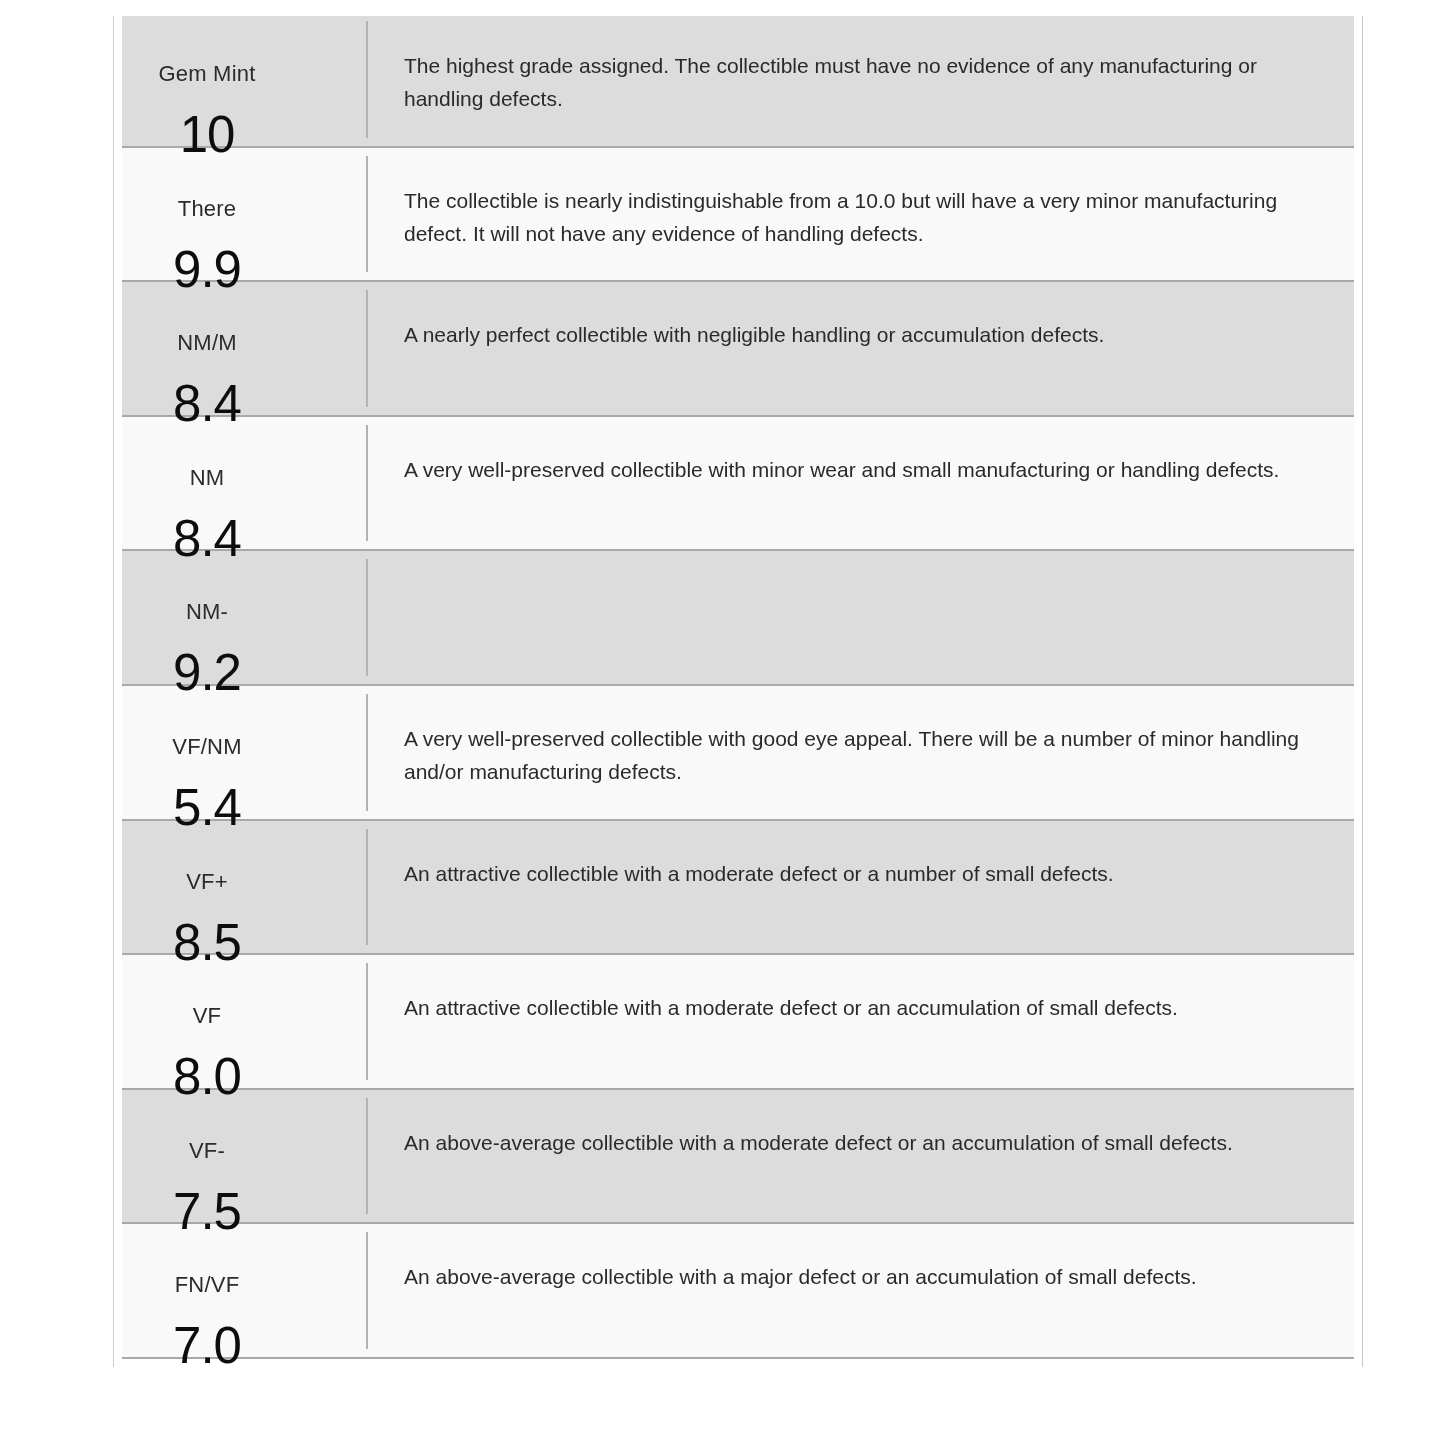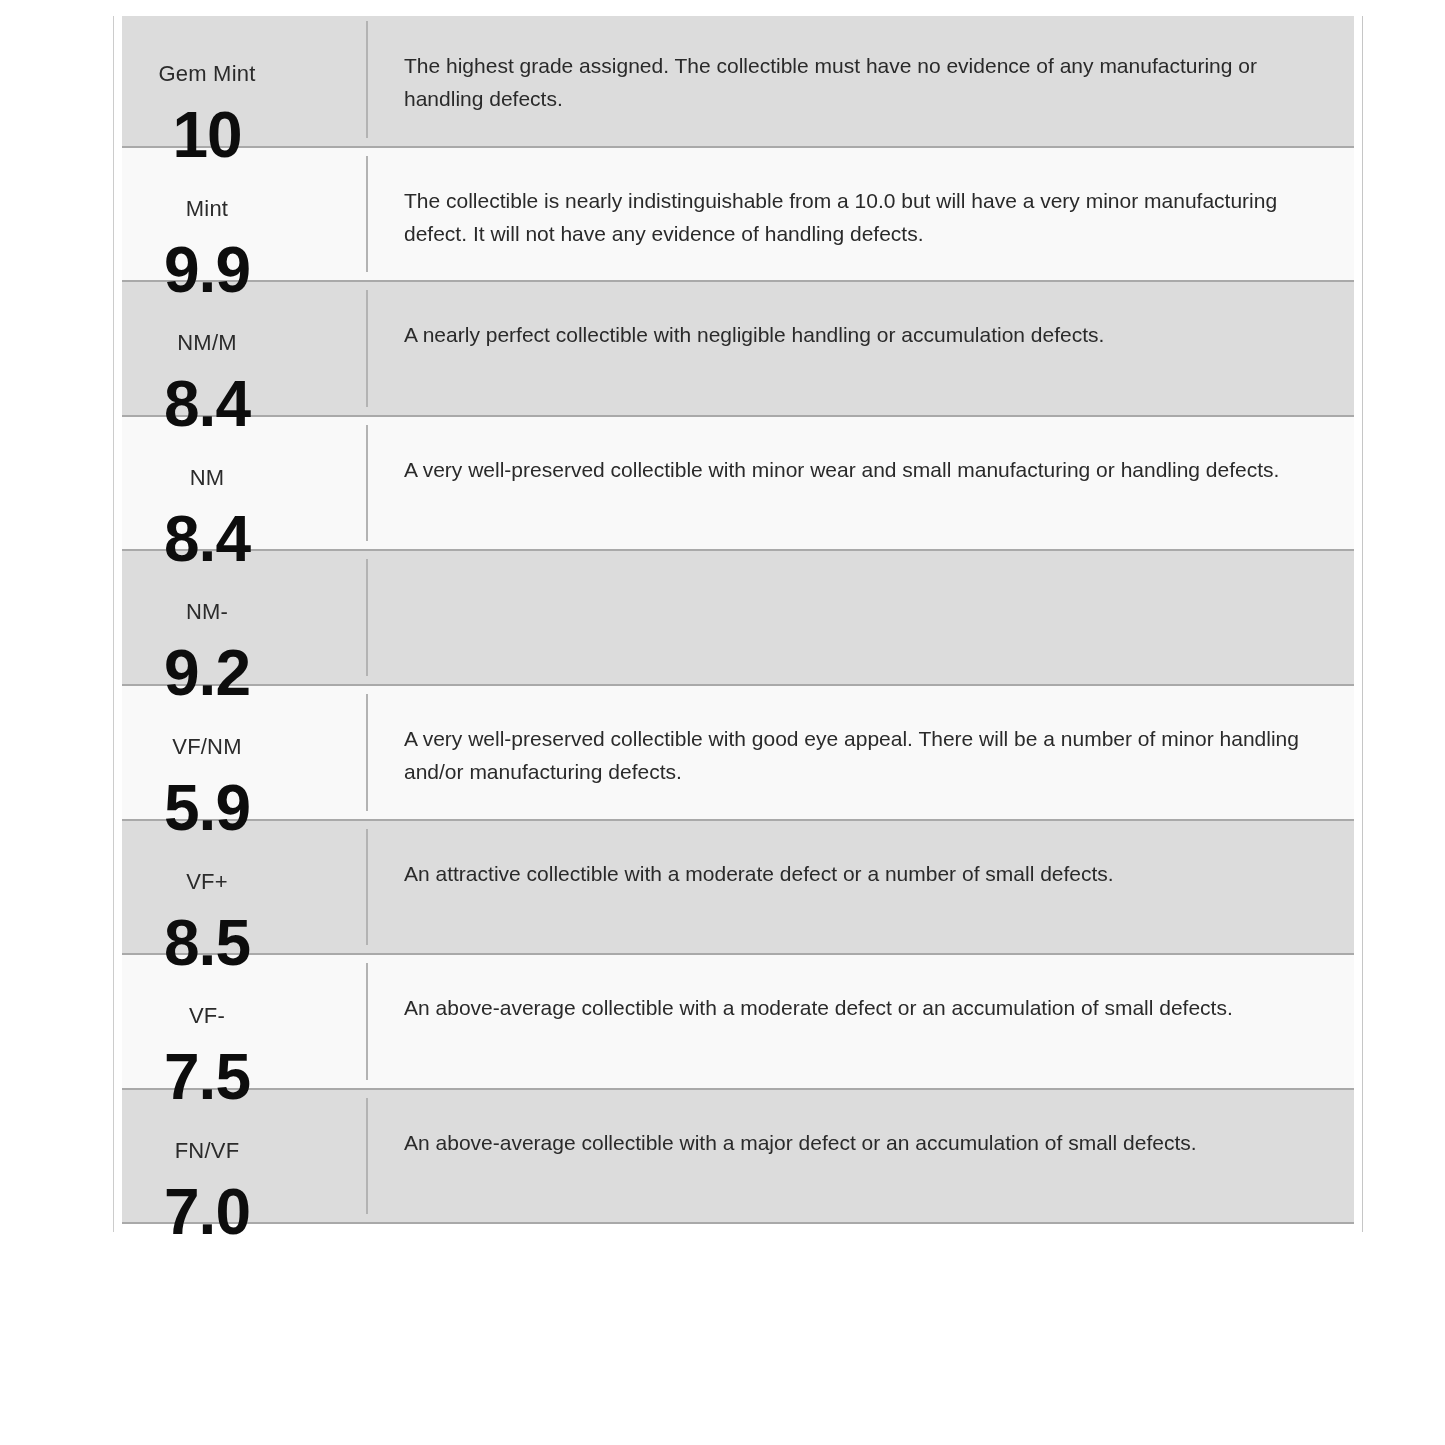--- a/index.html
+++ b/index.html
@@ -42,23 +42,23 @@
     padding: 32px 82px 0 0;
     flex: none;
   }
   .grade-label {
     font-size: 22px;
     line-height: 26px;
     color: #2b2b2b;
     letter-spacing: 0.2px;
   }
   .grade-number {
-    font-size: 64px;
+    font-size: 51px;
     line-height: 56px;
-    font-weight: bold;
+    font-weight: normal;
     color: #0d0d0d;
     margin-top: 4px;
     letter-spacing: -1px;
   }
   .desc-cell {
     flex: 1;
     box-sizing: border-box;
     padding: 28px 36px 0 36px;
     font-size: 21px;
     line-height: 33px;
@@ -73,21 +73,21 @@
   <div class="grade-row">
     <div class="grade-cell">
       <div class="grade-label">Gem Mint</div>
       <div class="grade-number">10</div>
     </div>
     <div class="desc-cell">The highest grade assigned. The collectible must have no evidence of any manufacturing or handling defects.</div>
   </div>
 
   <div class="grade-row">
     <div class="grade-cell">
-      <div class="grade-label">Mint</div>
+      <div class="grade-label">There</div>
       <div class="grade-number">9.9</div>
     </div>
     <div class="desc-cell">The collectible is nearly indistinguishable from a 10.0 but will have a very minor manufacturing defect. It will not have any evidence of handling defects.</div>
   </div>
 
   <div class="grade-row">
     <div class="grade-cell">
       <div class="grade-label">NM/M</div>
       <div class="grade-number">8.4</div>
     </div>
@@ -106,33 +106,40 @@
   <div class="grade-row">
     <div class="grade-cell">
       <div class="grade-label">NM-</div>
       <div class="grade-number">9.2</div>
     </div>
   </div>
 
   <div class="grade-row">
     <div class="grade-cell">
       <div class="grade-label">VF/NM</div>
-      <div class="grade-number">5.9</div>
+      <div class="grade-number">5.4</div>
     </div>
     <div class="desc-cell">A very well-preserved collectible with good eye appeal. There will be a number of minor handling and/or manufacturing defects.</div>
   </div>
 
   <div class="grade-row">
     <div class="grade-cell">
       <div class="grade-label">VF+</div>
       <div class="grade-number">8.5</div>
     </div>
     <div class="desc-cell">An attractive collectible with a moderate defect or a number of small defects.</div>
   </div>
 
+  <div class="grade-row">
+    <div class="grade-cell">
+      <div class="grade-label">VF</div>
+      <div class="grade-number">8.0</div>
+    </div>
+    <div class="desc-cell">An attractive collectible with a moderate defect or an accumulation of small defects.</div>
+  </div>
 
   <div class="grade-row">
     <div class="grade-cell">
       <div class="grade-label">VF-</div>
       <div class="grade-number">7.5</div>
     </div>
     <div class="desc-cell">An above-average collectible with a moderate defect or an accumulation of small defects.</div>
   </div>
 
   <div class="grade-row">

